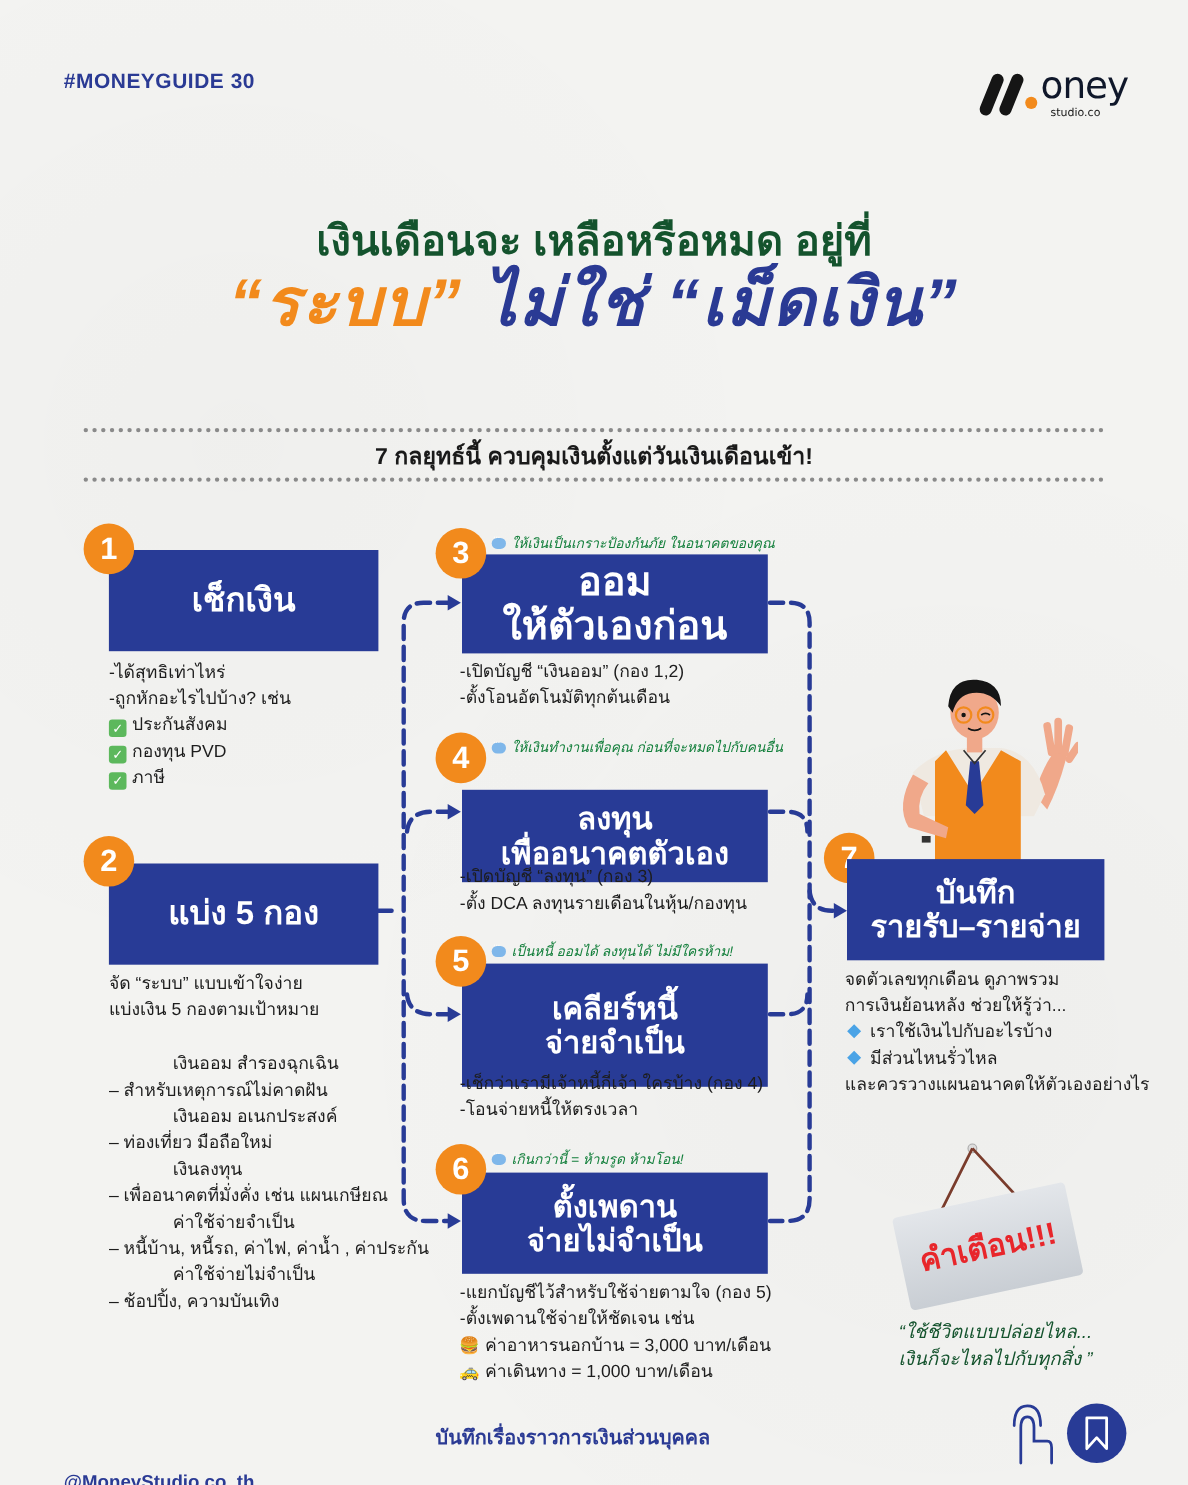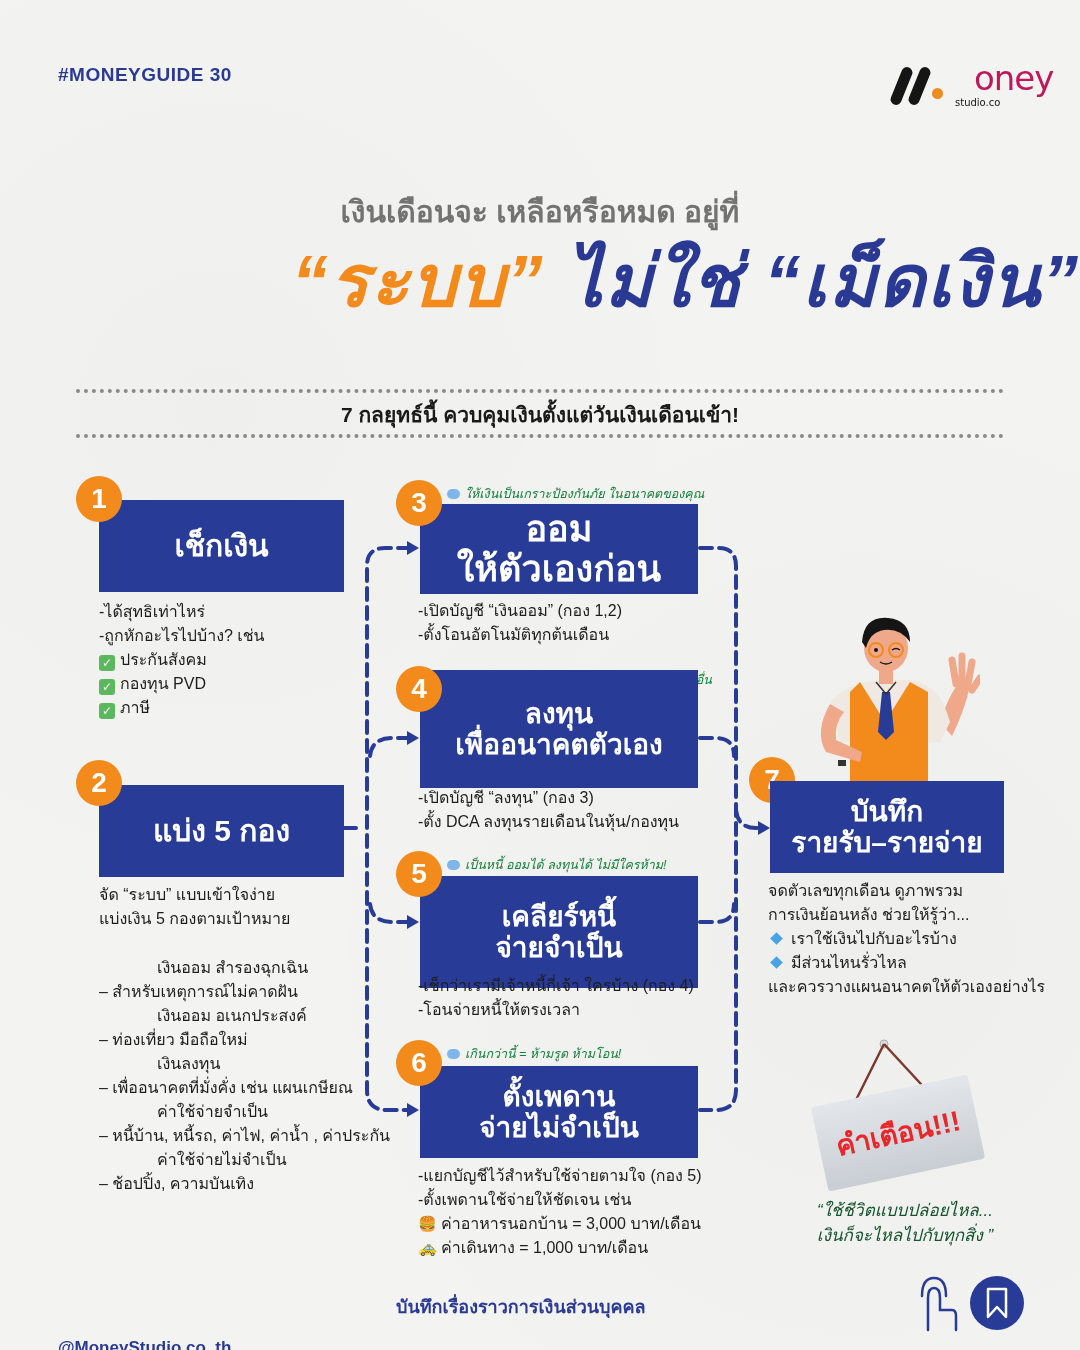--- a/index.html
+++ b/index.html
@@ -15,25 +15,25 @@
     overflow: hidden;
   }
   .abs { position: absolute; }
 
   
   .tag { left: 58px; top: 64px; font-size: 19px; font-weight: bold; color: #2a3a94; letter-spacing: 0.5px; font-family: "Liberation Sans", sans-serif; }
   .logo { left: 888px; top: 62px; width: 160px; height: 50px; }
   .logo .mark { position: absolute; left: 0; top: 4px; width: 52px; height: 38px; }
   .logo .mark span { position: absolute; width: 11px; height: 40px; background: #151515; border-radius: 6px; transform: rotate(22deg); top: 0; }
   .logo .dot { position: absolute; left: 44px; top: 26px; width: 11px; height: 11px; border-radius: 50%; background: #f28a1c; }
-  .logo .word { position: absolute; left: 58px; top: -4px; font-size: 34px; font-family: "DejaVu Sans", sans-serif; color: #be185d; letter-spacing: -1px; margin-left: 28px; }
+  .logo .word { position: absolute; left: 58px; top: -4px; font-size: 34px; font-family: "DejaVu Sans", sans-serif; color: #0f172a; letter-spacing: -1px; }
   .logo .sub { position: absolute; left: 67px; top: 35px; font-size: 10px; color: #151515; }
 
-  .title1 { left: 0; width: 1080px; top: 188px; text-align: center; font-size: 30px; font-weight: bold; color: #737373; font-family: "Liberation Sans", sans-serif; }
-  .title2 { left: 0; width: 1080px; top: 242px; text-align: right; font-size: 72px; font-weight: bold; font-style: italic; color: #2a3a94; line-height: 1.1; font-family: "Liberation Sans", sans-serif; letter-spacing: 2px; }
+  .title1 { left: 0; width: 1080px; top: 188px; text-align: center; font-size: 38px; font-weight: bold; color: #14532d; font-family: "Liberation Sans", sans-serif; }
+  .title2 { left: 0; width: 1080px; top: 242px; text-align: center; font-size: 60px; font-weight: bold; font-style: italic; color: #2a3a94; line-height: 1.1; font-family: "Liberation Sans", sans-serif; letter-spacing: 2px; }
   .title2 .orange { color: #f28a1c; }
 
   .dots { left: 76px; width: 928px; border-top: 4px dotted #8a8a8a; height: 0; }
   .subtitle { left: 0; width: 1080px; top: 398px; text-align: center; font-size: 21px; font-weight: bold; color: #1a1a1a; font-family: "Liberation Sans", sans-serif; }
 
   
   .box { background: #283b96; color: #fff; display: flex; flex-direction: column; align-items: center; justify-content: center; text-align: center; font-weight: bold; font-family: "Liberation Sans", sans-serif; line-height: 1.12; }
   .box .ln { display: block; }
   .badge { width: 46px; height: 46px; border-radius: 50%; background: #f28a1c; color: #fff; font-weight: bold; font-size: 28px; display: flex; align-items: center; justify-content: center; font-family: "Liberation Sans", sans-serif; z-index: 3; }
   .hint { font-size: 12.5px; font-style: italic; color: #15803d; display: flex; align-items: center; gap: 5px; font-family: "Liberation Sans", sans-serif; }
@@ -147,21 +147,21 @@
 <div class="abs txt" style="left:418px;top:599px">
   <div>-เปิดบัญชี “เงินออม” (กอง 1,2)</div>
   <div>-ตั้งโอนอัตโนมัติทุกต้นเดือน</div>
 </div>
 
 <div class="abs badge" style="left:396px;top:666px">4</div>
 <div class="abs hint" style="left:447px;top:670px">
     <span class="bubble"></span>
     <span>ให้เงินทำงานเพื่อคุณ ก่อนที่จะหมดไปกับคนอื่น</span>
   </div>
-<div class="abs box" style="left:420px;top:670px;width:278px;height:118px;font-size:28px">
+<div class="abs box" style="left:420px;top:718px;width:278px;height:84px;font-size:28px">
   <span class="ln">ลงทุน</span>
   <span class="ln">เพื่ออนาคตตัวเอง</span>
 </div>
 <div class="abs txt" style="left:418px;top:786px">
   <div>-เปิดบัญชี “ลงทุน” (กอง 3)</div>
   <div>-ตั้ง DCA ลงทุนรายเดือนในหุ้น/กองทุน</div>
 </div>
 
 <div class="abs badge" style="left:396px;top:851px">5</div>
 <div class="abs hint" style="left:447px;top:855px">

